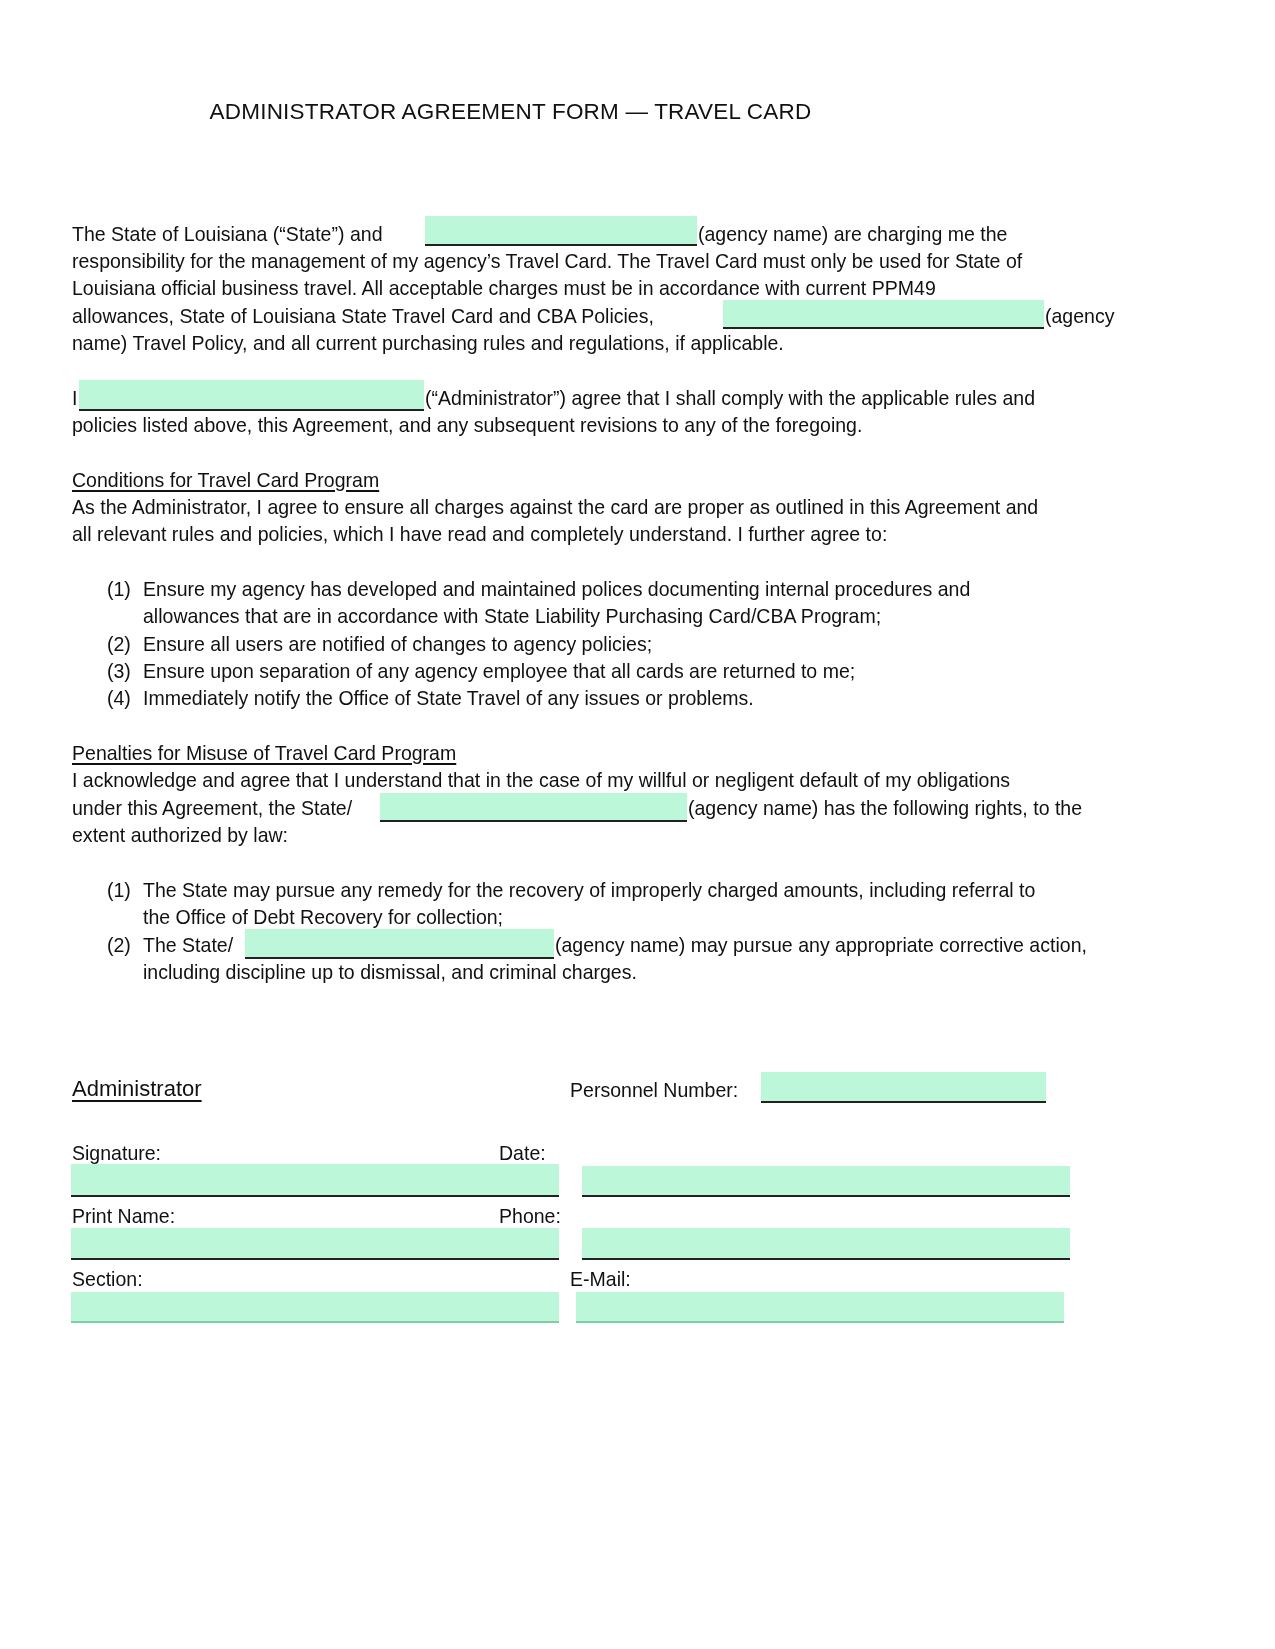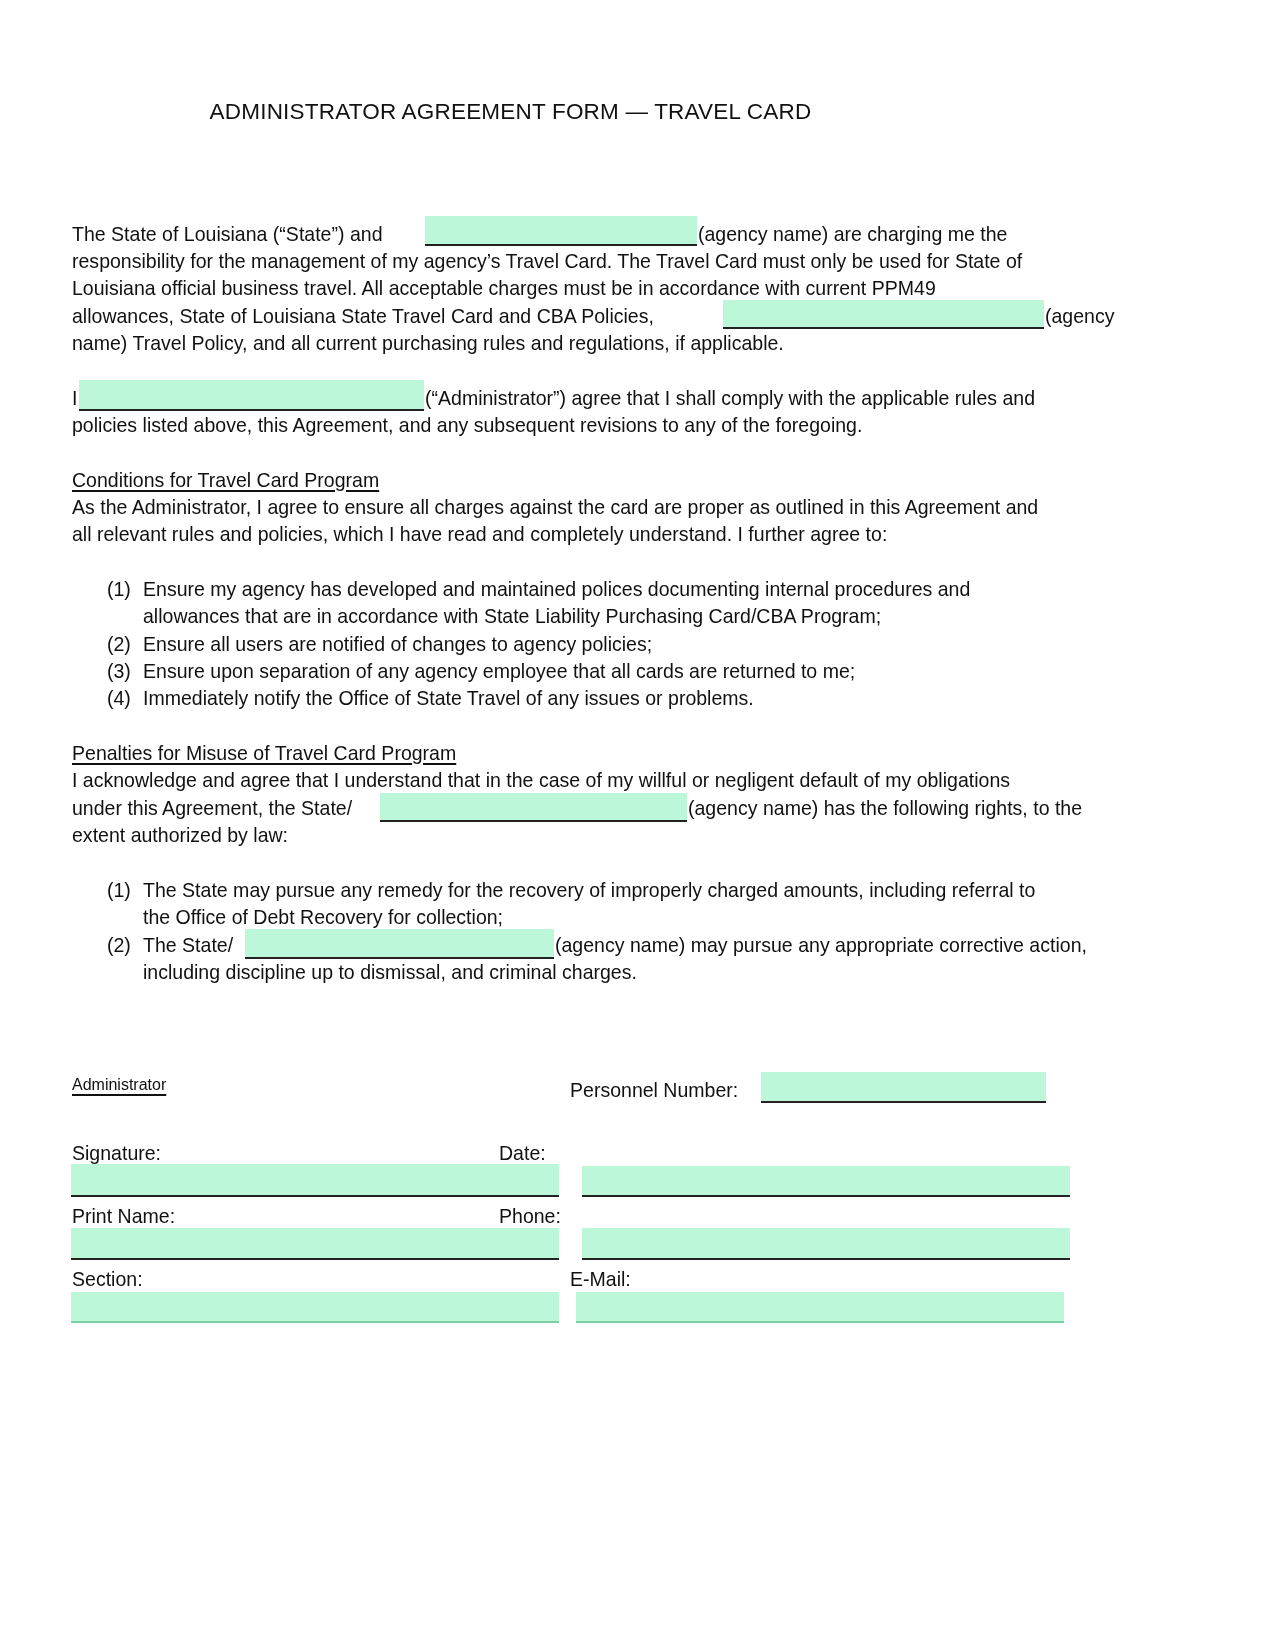--- a/index.html
+++ b/index.html
@@ -4,21 +4,21 @@
 <style>
   html, body { margin:0; padding:0; background:#ffffff; }
   body { width:1275px; height:1649px; position:relative; overflow:hidden;
          font-family:"Liberation Sans", sans-serif; color:#111; }
   .abs { position:absolute; white-space:nowrap; }
   .title { left:0; width:1021px; text-align:center; top:99px; font-size:22.5px; letter-spacing:0.2px; }
   .txt { font-size:21px; line-height:28px; transform-origin:left top; transform:scaleX(0.93); }
   .ul { text-decoration:underline; text-underline-offset:3px; }
   .field { position:absolute; background:#bcf7da; border-bottom:2px solid #222; box-sizing:border-box; }
   .field.light { border-bottom:2px solid #7fcfa4; }
-  .admin { font-size:16px; text-decoration:underline; text-underline-offset:4px; text-decoration-thickness:2px; }
+  .admin { font-size:22px; text-decoration:underline; text-underline-offset:4px; text-decoration-thickness:2px; }
 </style>
 </head>
 <body>
 
 <div>
 
   <div class="abs title">ADMINISTRATOR AGREEMENT FORM — TRAVEL CARD</div>
 
   <div class="abs txt" style="left:72px; top:220px;">The State of Louisiana (“State”) and </div>
   <div class="field" style="left:425px; top:216px; width:272px; height:30px;"></div>

